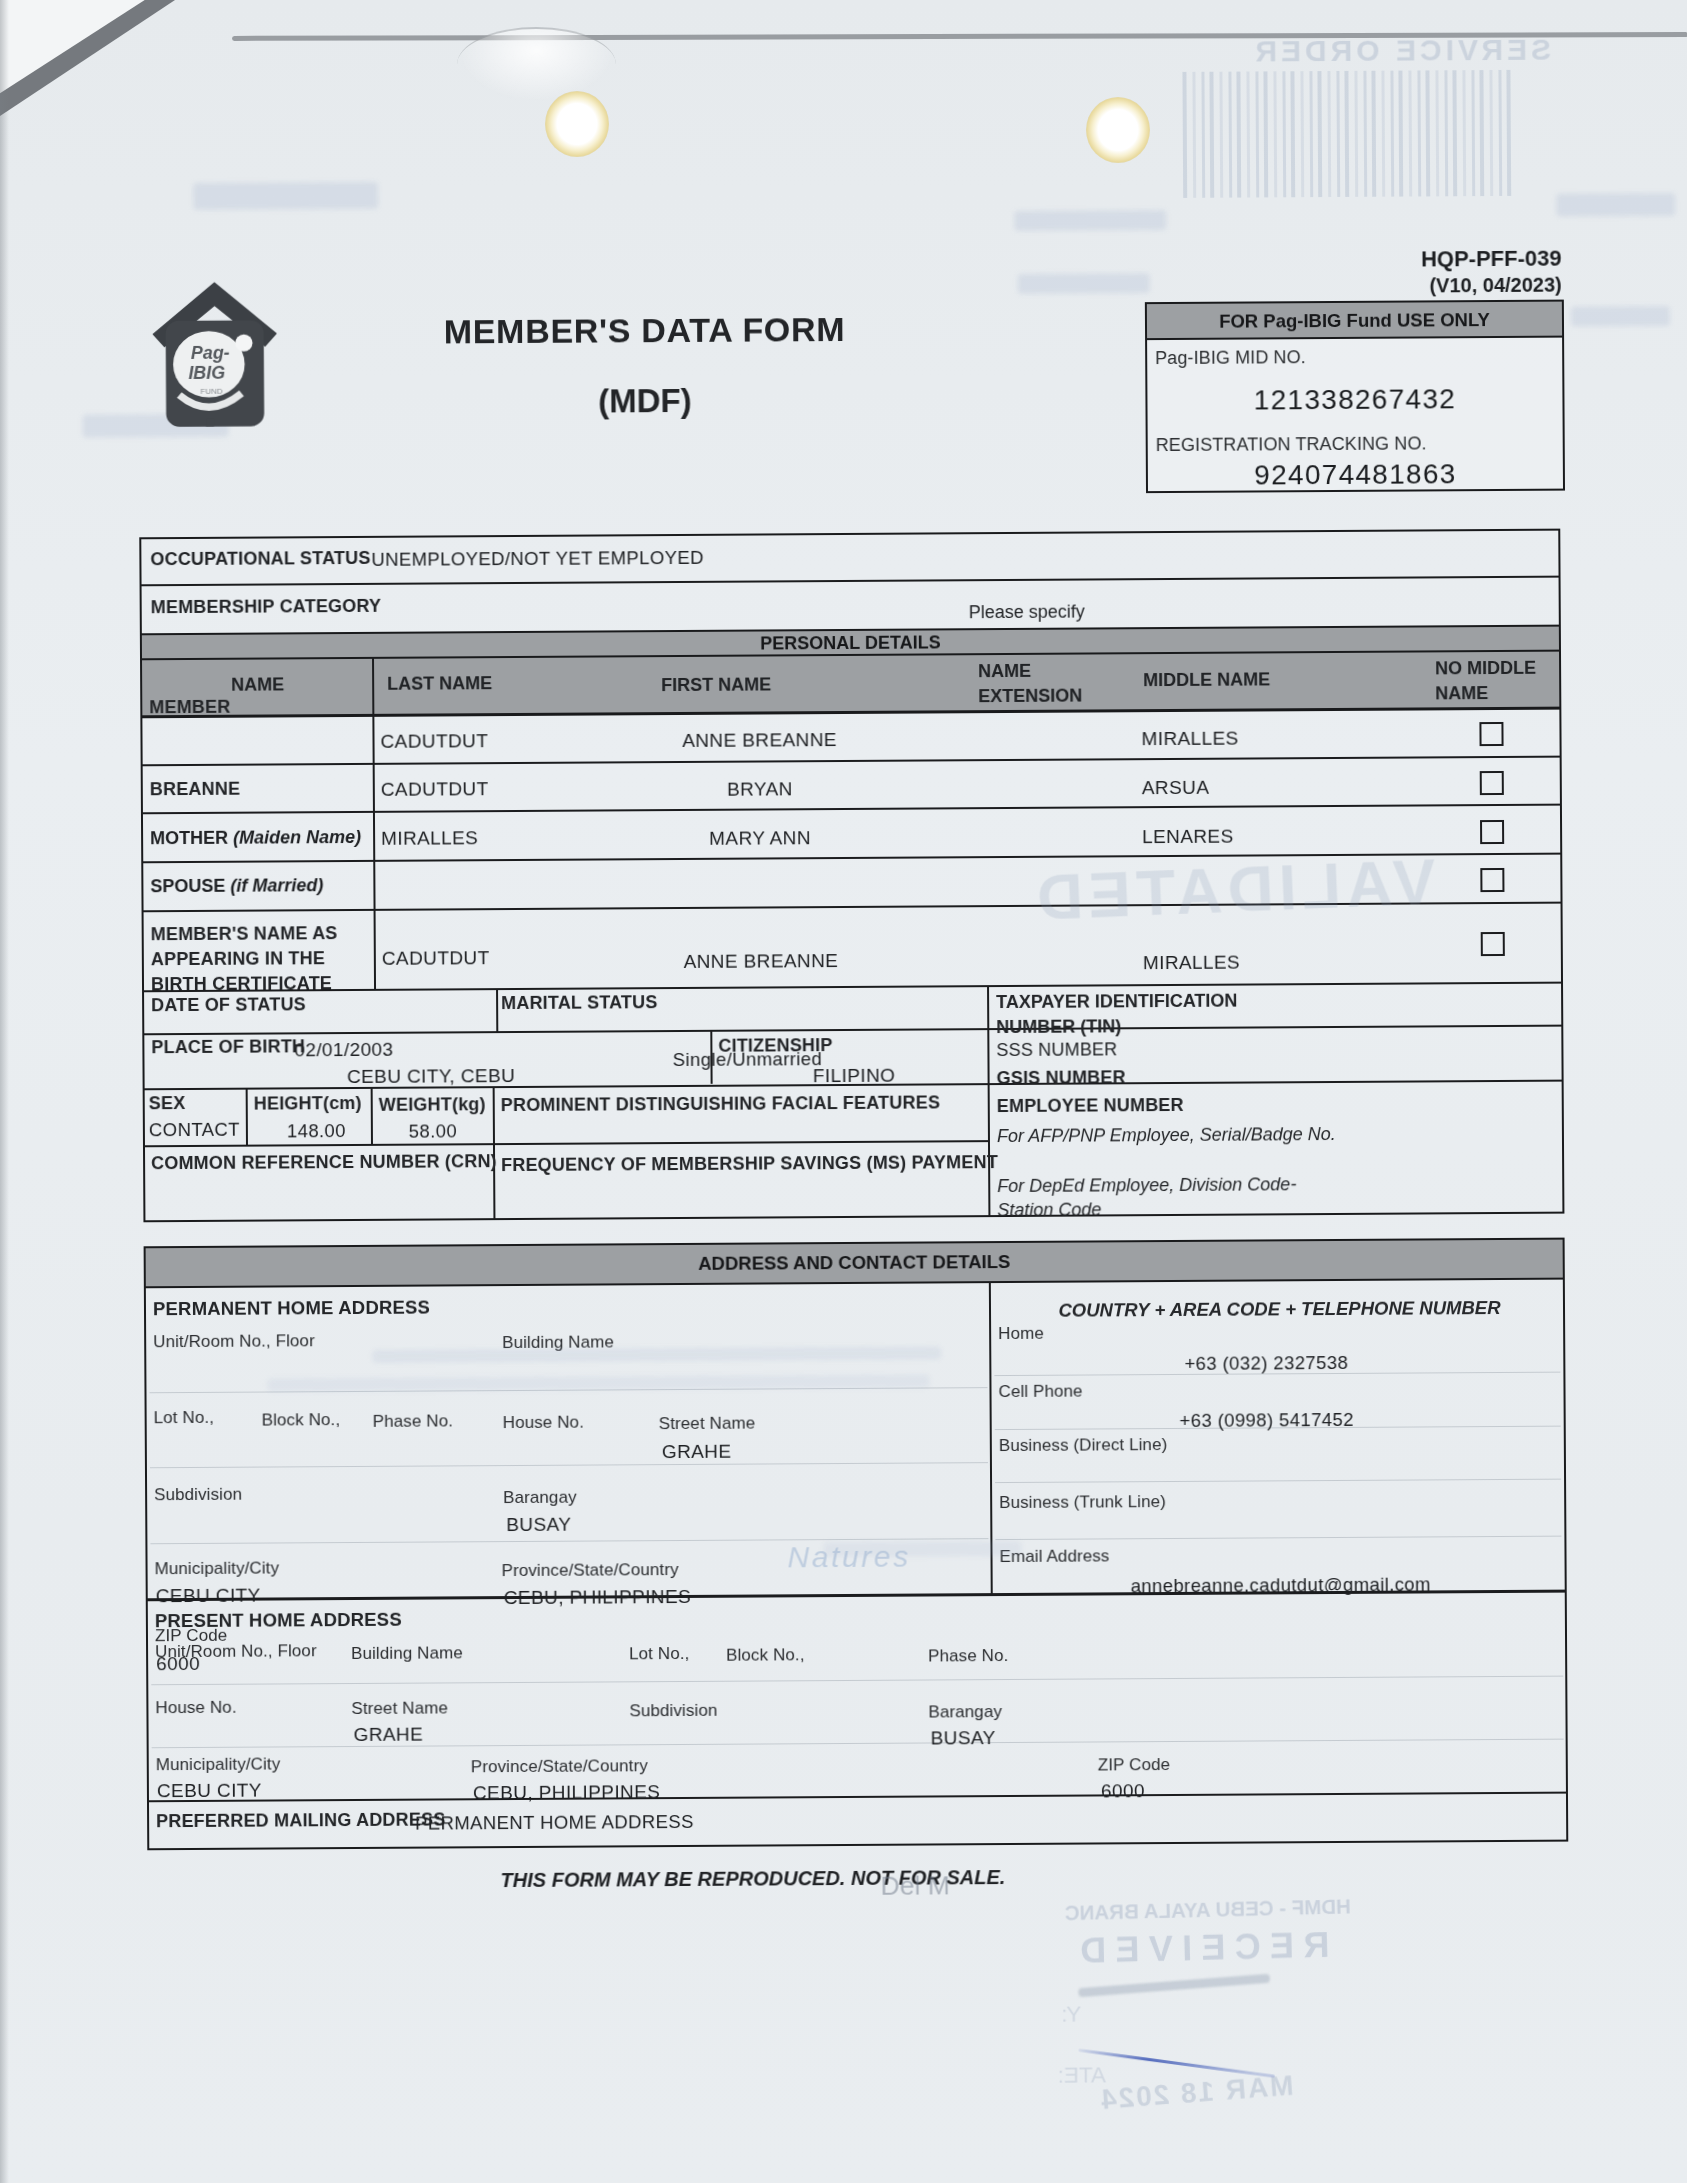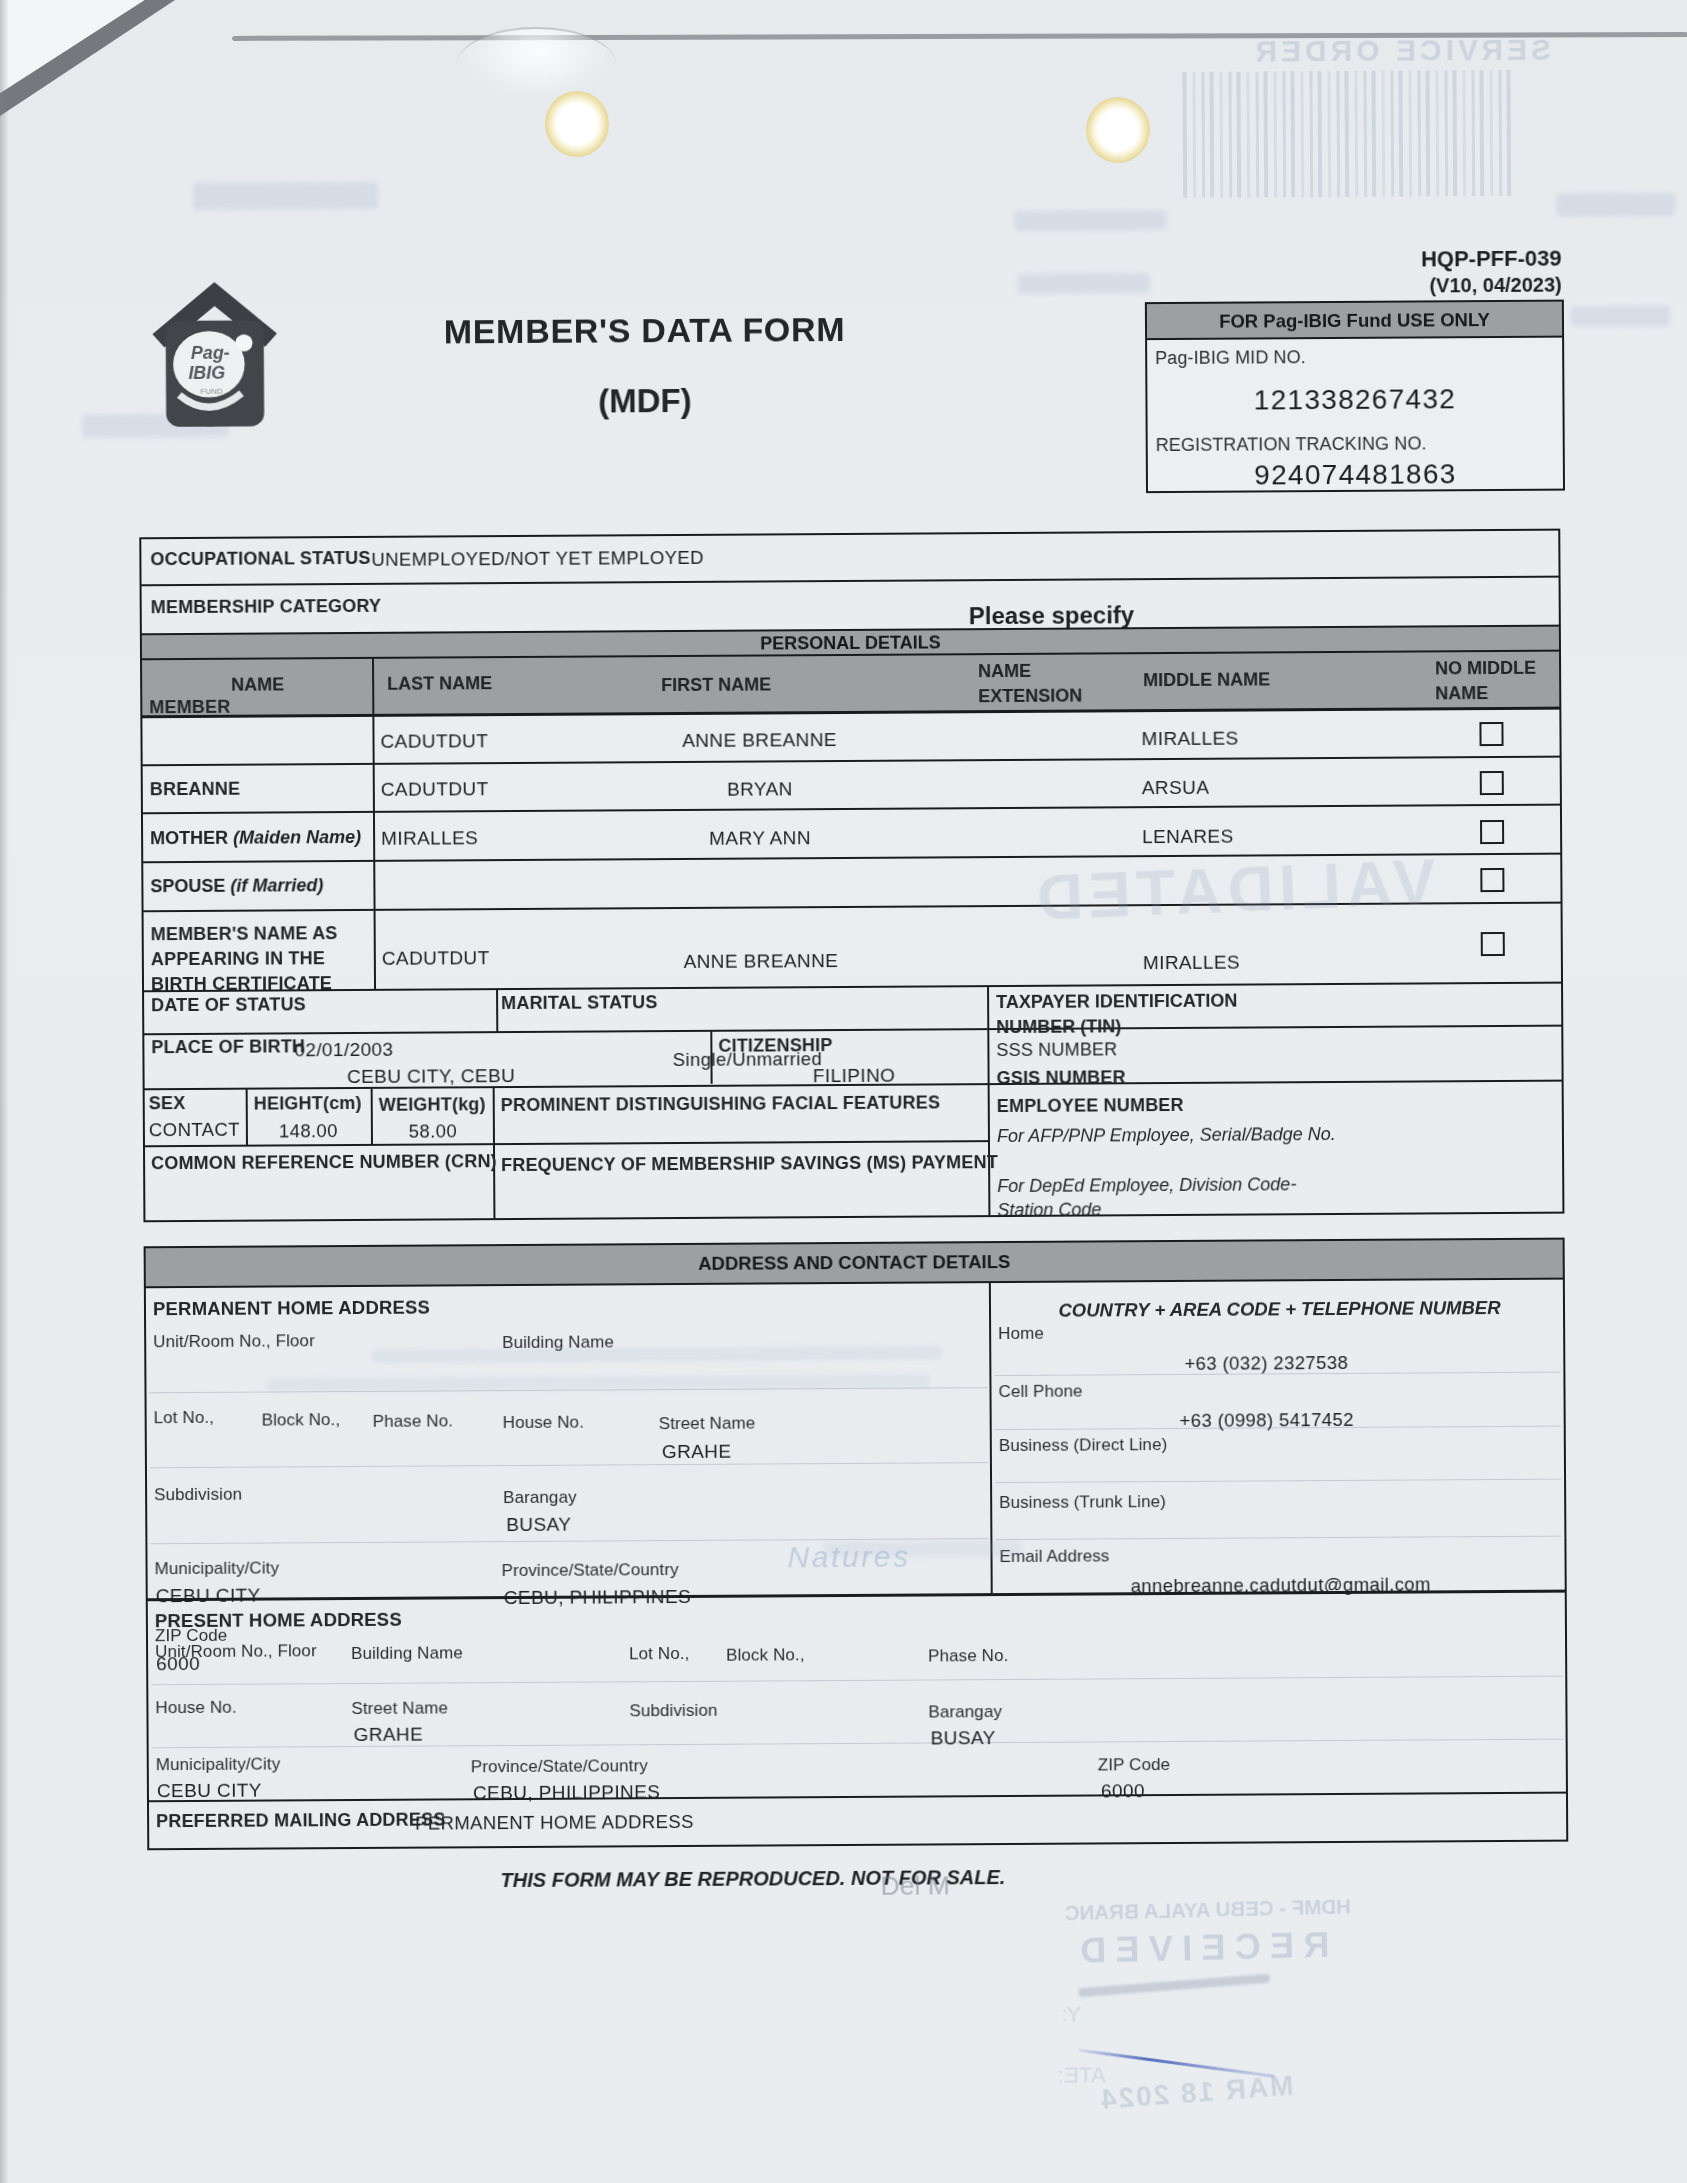--- a/index.html
+++ b/index.html
@@ -80,21 +80,21 @@
       <div class="abs ctr" style="left:0;top:81px;width:100%;font-size:28px;letter-spacing:1.3px;color:#1b1d20;">121338267432</div>
       <div class="abs flabel" style="left:8px;top:131px;font-size:18px;">REGISTRATION TRACKING NO.</div>
       <div class="abs ctr" style="left:0;top:156px;width:100%;font-size:28px;letter-spacing:1.3px;color:#1b1d20;">924074481863</div>
     </div>
 
     <div class="box" style="left:142px;top:533px;width:1421px;height:98px;"></div>
     <div class="hl" style="left:142px;top:580px;width:1421px;"></div>
     <div class="abs lbl" style="left:153px;top:545px;">OCCUPATIONAL STATUS</div>
     <div class="abs val" style="left:374px;top:546px;font-size:18.5px;">UNEMPLOYED/NOT YET EMPLOYED</div>
     <div class="abs lbl" style="left:153px;top:593px;">MEMBERSHIP CATEGORY</div>
-    <div class="abs" style="left:971px;top:603px;font-size:24px;font-weight:bold;">Please specify</div>
+    <div class="abs" style="left:971px;top:603px;font-size:18px;font-weight:normal;">Please specify</div>
 
     <div class="box graybar ctr" style="left:142px;top:629px;width:1421px;height:28px;">
       <span style="font-weight:bold;font-size:18px;line-height:24px;color:#17181a;">PERSONAL DETAILS</span>
     </div>
     <div class="box graybar" style="left:142px;top:654px;width:1421px;height:60px;"></div>
     <div class="box" style="left:142px;top:711px;width:1421px;height:507px;"></div>
 
     <div class="abs ctr" style="left:145px;top:671px;width:229px;font-size:18px;font-weight:600;color:#202225;">NAME</div>
     <div class="abs" style="left:389px;top:671px;font-size:18px;font-weight:600;color:#202225;">LAST NAME</div>
     <div class="abs ctr" style="left:622px;top:674px;width:192px;font-size:18px;font-weight:600;color:#202225;">FIRST NAME</div>
@@ -157,21 +157,21 @@
     <div class="abs val ctr" style="left:595px;top:1048px;width:304px;font-size:18.5px;">Single/Unmarried</div>
 
     <div class="abs lbl" style="left:151px;top:1033px;font-weight:600;">PLACE OF BIRTH</div>
     <div class="abs val ctr" style="left:265px;top:1063px;width:331px;">CEBU CITY, CEBU</div>
     <div class="abs lbl" style="left:718px;top:1035px;font-weight:600;">CITIZENSHIP</div>
     <div class="abs val ctr" style="left:728px;top:1065px;width:251px;">FILIPINO</div>
 
     <div class="abs lbl" style="left:148px;top:1089px;font-weight:600;">SEX</div>
     <div class="abs val ctr" style="left:144px;top:1115px;width:99px;font-size:18.5px;">CONTACT</div>
     <div class="abs lbl" style="left:253px;top:1090px;font-weight:600;">HEIGHT(cm)</div>
-    <div class="abs val ctr" style="left:248px;top:1117px;width:119px;font-size:18.5px;">148.00</div>
+    <div class="abs val ctr" style="left:248px;top:1117px;width:119px;font-size:18.5px;padding-left:8px;">148.00</div>
     <div class="abs lbl" style="left:378px;top:1092px;font-weight:600;">WEIGHT(kg)</div>
     <div class="abs val ctr" style="left:374px;top:1118px;width:116px;font-size:18.5px;">58.00</div>
     <div class="abs lbl" style="left:500px;top:1093px;font-weight:600;">PROMINENT DISTINGUISHING FACIAL FEATURES</div>
 
     <div class="abs lbl" style="left:150px;top:1149px;font-weight:600;">COMMON REFERENCE NUMBER (CRN)</div>
     <div class="abs lbl" style="left:500px;top:1153px;font-weight:600;">FREQUENCY OF MEMBERSHIP SAVINGS (MS) PAYMENT</div>
 
     <div class="abs" style="left:996px;top:991px;width:291px;font-size:18px;font-weight:600;line-height:24.5px;color:#232528;">TAXPAYER IDENTIFICATION NUMBER (TIN)</div>
     <div class="abs lbl" style="left:996px;top:1041px;font-weight:400;">SSS NUMBER</div>
     <div class="abs lbl" style="left:996px;top:1069px;font-weight:600;">GSIS NUMBER</div>

